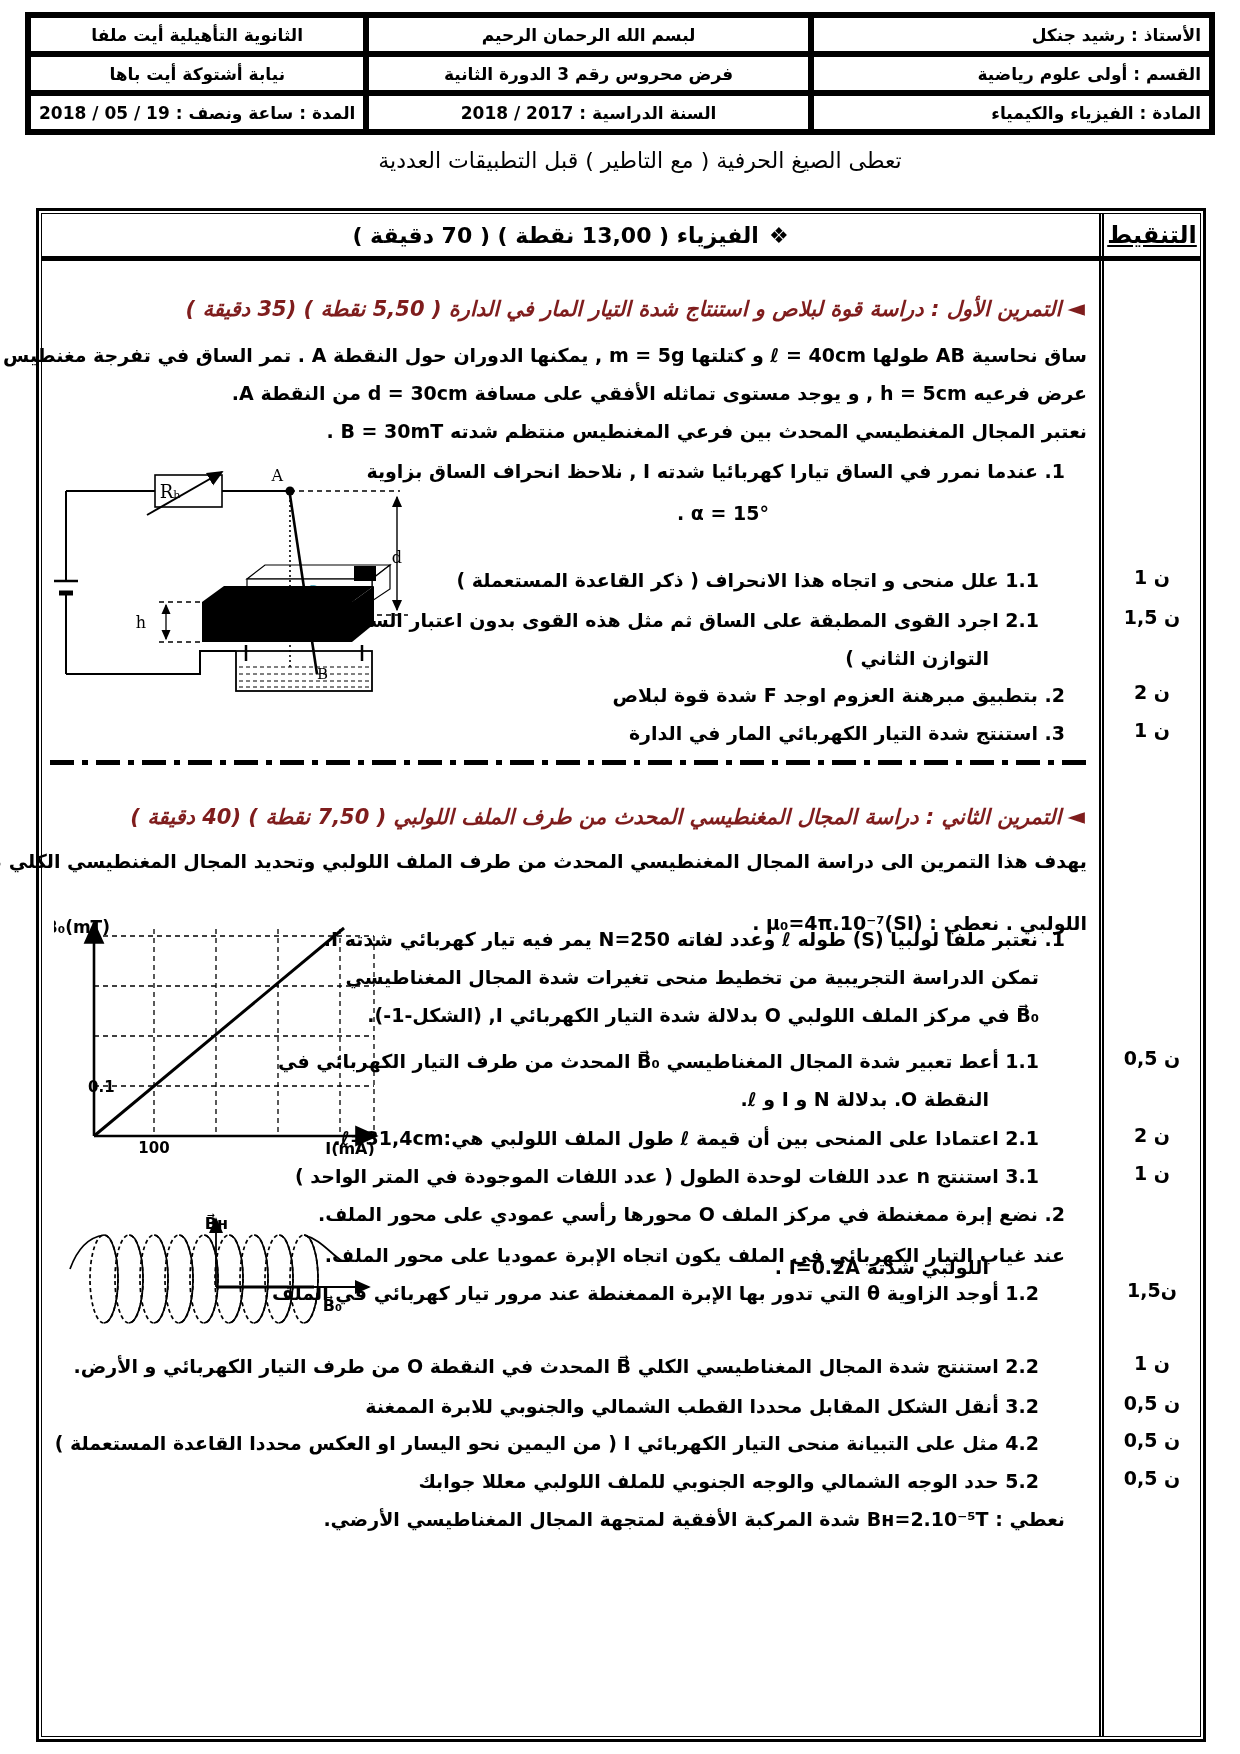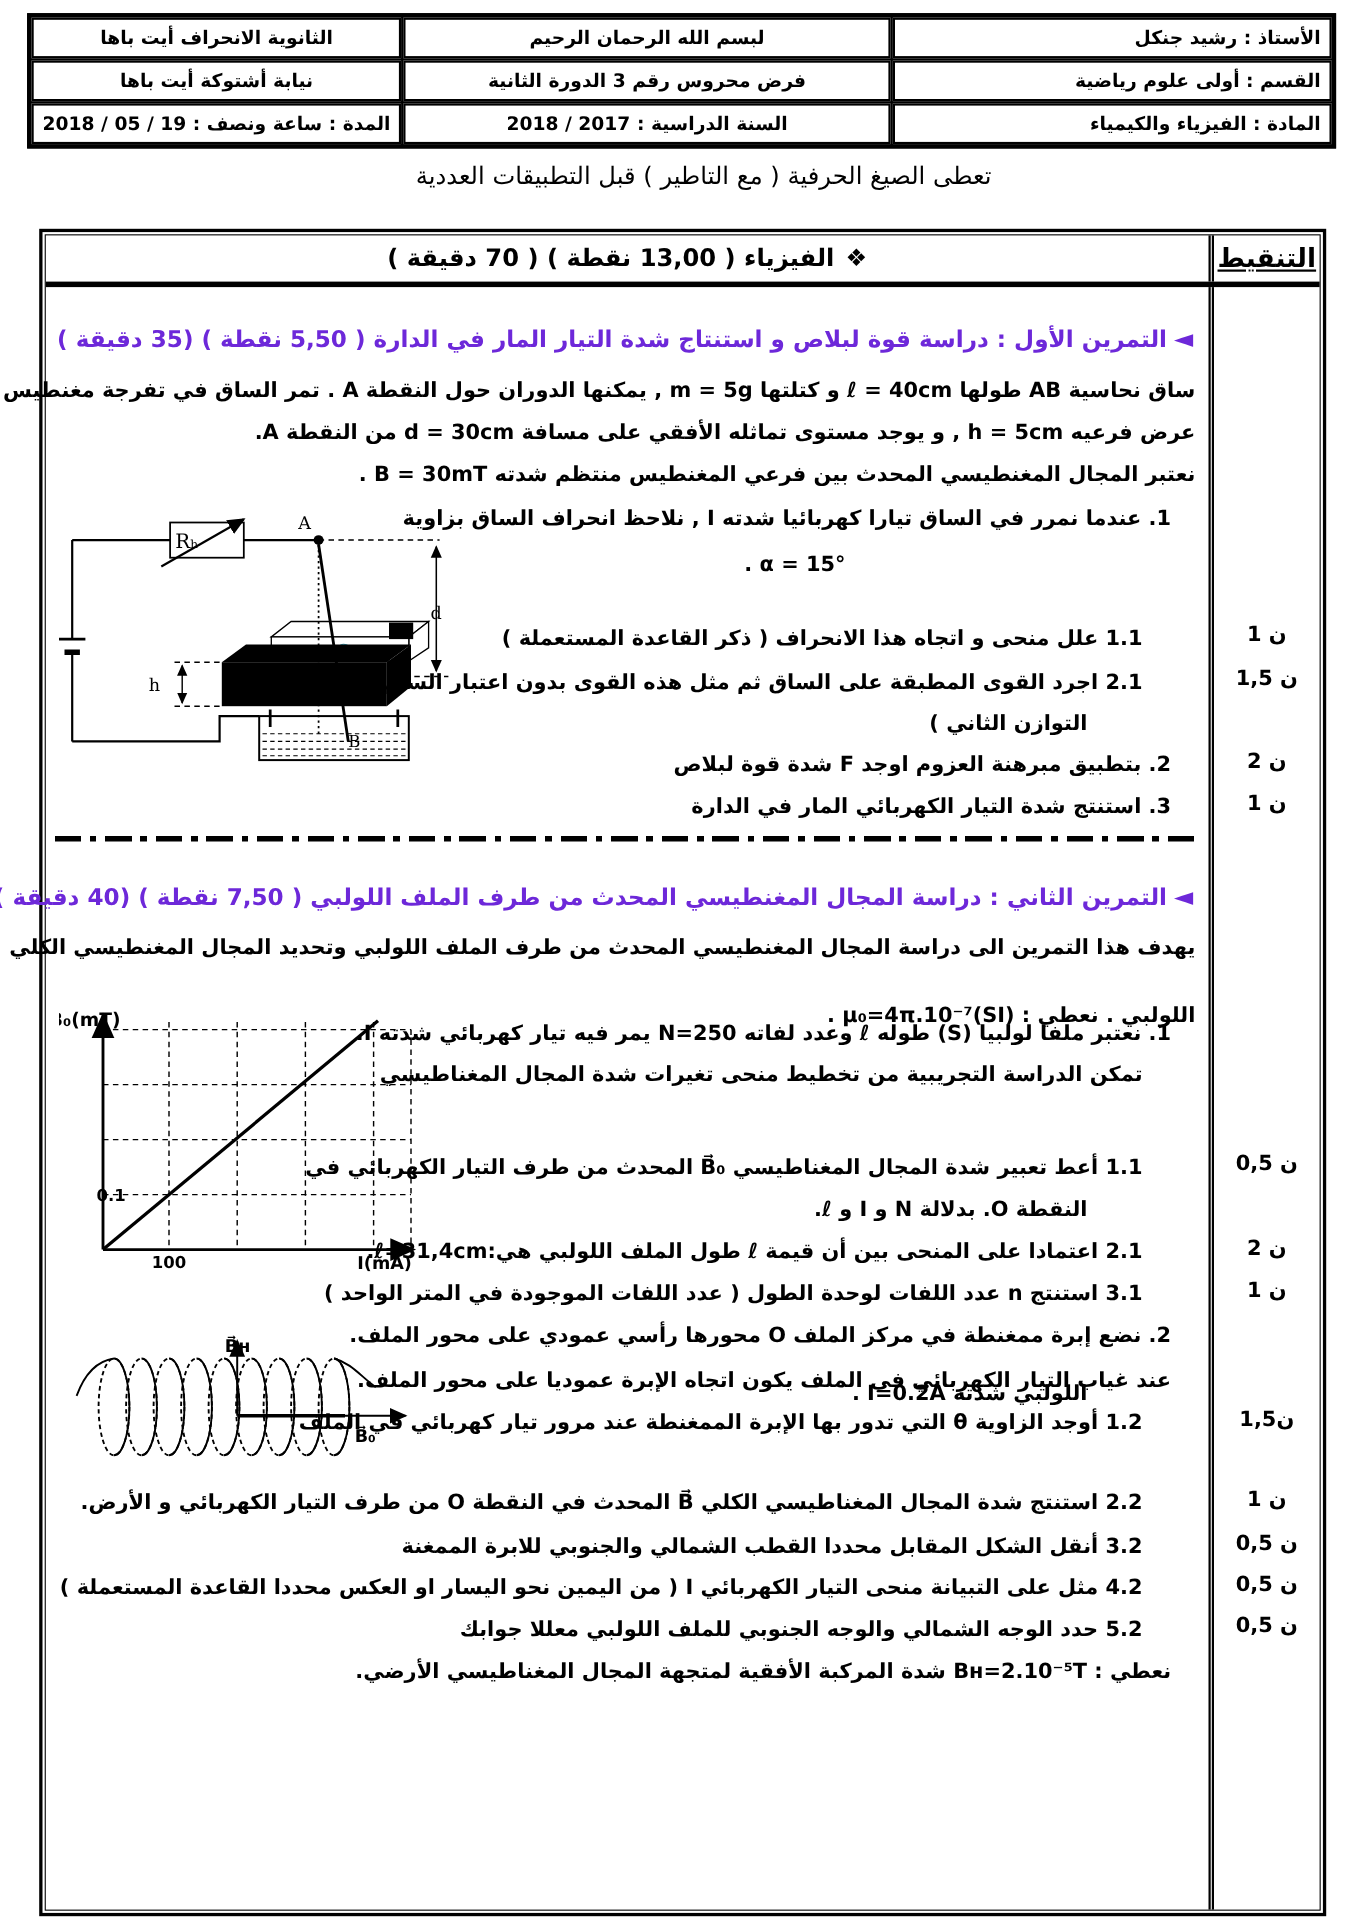--- a/index.html
+++ b/index.html
@@ -22,39 +22,39 @@
   .m-head{display:flex;border-bottom:5px solid #000;height:42px;flex:0 0 42px;}
   .g-head{width:96px;flex:0 0 96px;border-left:5px double #000;display:flex;align-items:center;justify-content:center;
           font-weight:bold;font-size:24px;text-decoration:underline;}
   .t-head{flex:1;display:flex;align-items:center;justify-content:center;font-weight:bold;font-size:22px;gap:10px;}
   .m-body{flex:1;display:flex;position:relative;}
   .g-col{width:96px;flex:0 0 96px;border-left:5px double #000;position:relative;}
   .c-col{flex:1;position:relative;}
   .mark{position:absolute;left:0;right:0;text-align:center;direction:ltr;font-weight:bold;font-size:19px;}
   
   .ln{position:absolute;font-size:19px;font-weight:bold;line-height:29px;text-align:right;white-space:nowrap;}
-  .ex-title{position:absolute;font-size:21px;font-weight:bold;color:#6d28d9;white-space:nowrap;}
+  .ex-title{position:absolute;font-size:21px;font-weight:bold;color:#7f1d1d;white-space:nowrap;font-style:italic;}
   .ex-title .mk{font-size:23px;margin-left:6px;}
   .divider{position:absolute;left:8px;right:8px;height:5px;
     background:repeating-linear-gradient(90deg,#000 0 24px,transparent 24px 32px,#000 32px 38px,transparent 38px 46px);}
   .fig{position:absolute;}
   svg text{font-family:"DejaVu Serif",serif;}
   svg text.sf{font-family:"DejaVu Sans",sans-serif;}
 </style>
 </head>
 <body>
 
 <div class="page">
 
   <table class="hdr">
     <tbody>
         <tr>
       <td class="c-right">الأستاذ : رشيد جنكل</td>
       <td class="c-mid">لبسم الله الرحمان الرحيم</td>
-      <td class="c-left">الثانوية الانحراف أيت باها</td>
+      <td class="c-left">الثانوية التأهيلية أيت ملفا</td>
     </tr>
     <tr>
       <td class="c-right">القسم : أولى علوم رياضية</td>
       <td class="c-mid">فرض محروس رقم 3 الدورة الثانية</td>
       <td class="c-left">نيابة أشتوكة أيت باها</td>
     </tr>
     <tr>
       <td class="c-right">المادة : الفيزياء والكيمياء</td>
       <td class="c-mid">السنة الدراسية : 2017 / 2018</td>
       <td class="c-left">المدة : ساعة ونصف : 19 / 05 / 2018</td>
@@ -176,20 +176,21 @@
 
           <div class="divider" style="top:499px"></div>
 
           <div class="ex-title" style="top:542px;right:14px">
             <span class="mk">◄</span><span>التمرين الثاني : دراسة المجال المغنطيسي المحدث من طرف الملف اللولبي  ( 7,50 نقطة ) (40 دقيقة )</span>
           </div>
           <div class="ln" style="top:586px;right:12px">يهدف هذا التمرين الى دراسة المجال المغنطيسي  المحدث من طرف الملف اللولبي وتحديد المجال المغنطيسي الكلي عند مركز الملف</div>
           <div class="ln" style="top:648px;right:12px">اللولبي  . نعطي : μ₀=4π.10⁻⁷(SI)‎ .</div>
           <div class="ln" style="top:664px;right:34px">1.   نعتبر ملفا لولبيا (S) طوله ℓ وعدد لفاته N=250 يمر فيه تيار كهربائي شدته I.</div>
           <div class="ln" style="top:702px;right:60px">تمكن الدراسة التجريبية من تخطيط منحى تغيرات شدة المجال المغناطيسي</div>
+          <div class="ln" style="top:740px;right:60px">B⃗₀ في مركز الملف اللولبي O بدلالة شدة التيار الكهربائي I, (الشكل-1-).</div>
           <div class="ln" style="top:786px;right:60px">1.1   أعط تعبير شدة المجال المغناطيسي B⃗₀ المحدث من طرف التيار الكهربائي في</div>
           <div class="ln" style="top:824px;right:110px">النقطة O. بدلالة N و I و ℓ.</div>
           <div class="ln" style="top:863px;right:60px">2.1   اعتمادا على المنحى بين أن قيمة ℓ طول الملف اللولبي هي:ℓ=31,4cm.</div>
           <div class="ln" style="top:901px;right:60px">3.1    استنتج n عدد اللفات لوحدة الطول ( عدد اللفات الموجودة في المتر الواحد )</div>
           <div class="ln" style="top:939px;right:34px">2.   نضع إبرة ممغنطة في مركز الملف O محورها رأسي عمودي على محور الملف.</div>
           <div class="ln" style="top:980px;right:34px">عند غياب التيار الكهربائي في الملف يكون اتجاه الإبرة عموديا على محور الملف.</div>
           <div class="ln" style="top:1018px;right:60px">1.2   أوجد الزاوية θ التي تدور بها الإبرة الممغنطة عند مرور تيار كهربائي في الملف</div>
           <div class="ln" style="top:992px;right:110px">اللولبي شدته I=0.2A .</div>
           <div class="ln" style="top:1091px;right:60px">2.2   استنتج شدة المجال المغناطيسي الكلي B⃗ المحدث في النقطة O من طرف  التيار الكهربائي و الأرض.</div>
           <div class="ln" style="top:1131px;right:60px">3.2   أنقل الشكل المقابل محددا القطب الشمالي والجنوبي للابرة الممغنة</div>

